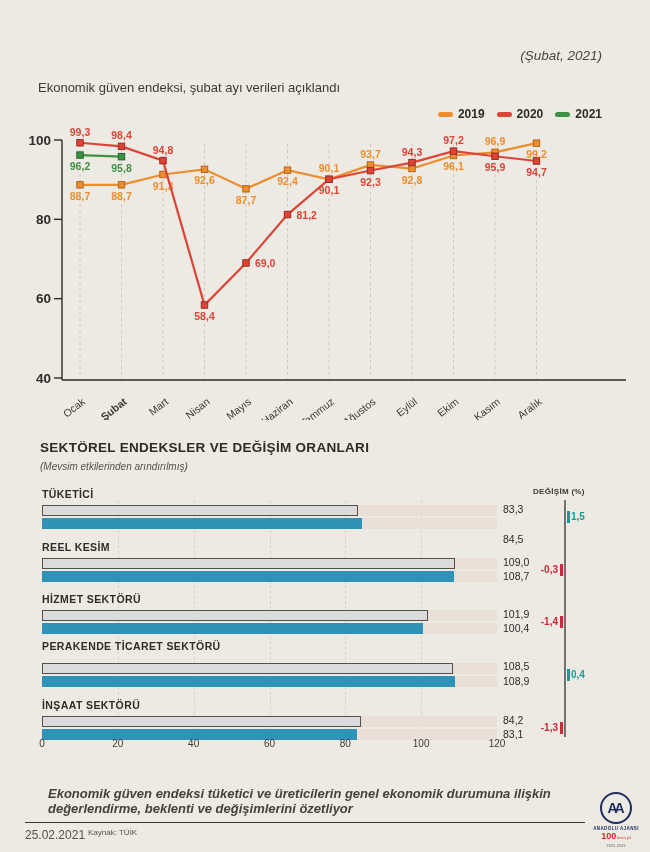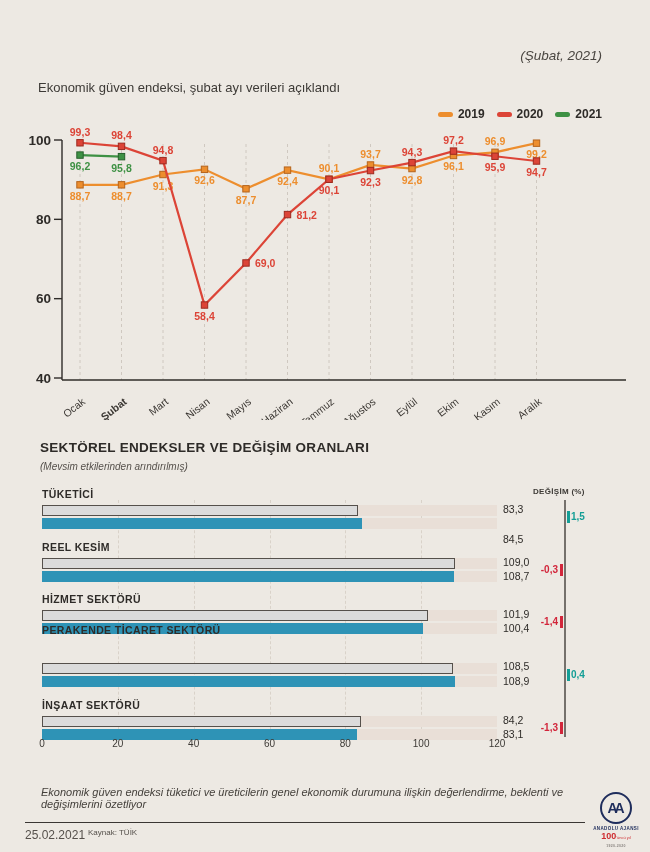--- a/index.html
+++ b/index.html
@@ -32,21 +32,21 @@
   .fill.blue{background:#2E93B6;}
   .val-label{position:absolute;left:503px;font-size:10.5px;color:#2e2b28;}
   .xtick{position:absolute;font-size:10px;color:#3d3a36;width:30px;text-align:center;}
   .chg-header{left:533px;top:487px;font-size:8px;font-weight:bold;color:#3d3a36;letter-spacing:.3px;}
   .chg-axis{left:564px;top:500px;width:2px;height:237px;background:#75716C;}
   .chg-tick{position:absolute;width:3px;height:12px;}
   .chg-val{position:absolute;font-size:10px;font-weight:bold;}
   .chg-val.neg{left:505px;width:53px;text-align:right;}
   .chg-val.pos{left:571px;}
 
-  .footnote{left:41px;top:786px;width:560px;font-size:11px;font-style:italic;color:#45413c;}
+  .footnote{left:48px;top:786px;width:560px;font-size:13px;font-style:italic;color:#45413c;font-weight:bold;}
   .foot-line{left:25px;top:822px;width:560px;height:1px;background:#3a3633;}
   .foot-date{left:25px;top:828px;font-size:12px;color:#55504b;}
   .foot-src{left:88px;top:828px;font-size:8px;color:#55504b;}
   .aa-logo{left:589px;top:792px;width:54px;text-align:center;}
   .aa-circle{width:28px;height:28px;border:2.5px solid #1F2D5C;border-radius:50%;margin:0 auto;
     display:flex;align-items:center;justify-content:center;}
   .aa-mono{font-size:14px;font-weight:bold;color:#1F2D5C;letter-spacing:-3px;padding-right:3px;}
   .aa-name{font-size:4.5px;font-weight:bold;color:#1F2D5C;letter-spacing:.4px;margin-top:2px;white-space:nowrap;}
   .aa-100{font-size:9px;font-weight:bold;color:#CE2C30;margin-top:1px;line-height:8px;}
   .aa-100 small{font-size:4px;font-weight:normal;}
@@ -196,21 +196,21 @@
       <div class="val-label" style="top: 569.7px;">108,7</div>
       <div class="cat-label" style="top: 593.4px;">HİZMET SEKTÖRÜ</div>
       <div class="track" style="top: 610.4px;">
         <div class="fill gray" style="width: 84.9167%;"></div>
       </div>
       <div class="track" style="top: 623.4px;">
         <div class="fill blue" style="width: 83.6667%;"></div>
       </div>
       <div class="val-label" style="top: 608.4px;">101,9</div>
       <div class="val-label" style="top: 622.4px;">100,4</div>
-      <div class="cat-label" style="top: 624px;">PERAKENDE TİCARET SEKTÖRÜ</div>
+      <div class="cat-label" style="top: 640px;">PERAKENDE TİCARET SEKTÖRÜ</div>
       <div class="track" style="top: 663.1px;">
         <div class="fill gray" style="width: 90.4167%;"></div>
       </div>
       <div class="track" style="top: 676.1px;">
         <div class="fill blue" style="width: 90.75%;"></div>
       </div>
       <div class="val-label" style="top: 660px;">108,5</div>
       <div class="val-label" style="top: 675.1px;">108,9</div>
       <div class="cat-label" style="top: 698.8px;">İNŞAAT SEKTÖRÜ</div>
       <div class="track" style="top: 715.8px;">

